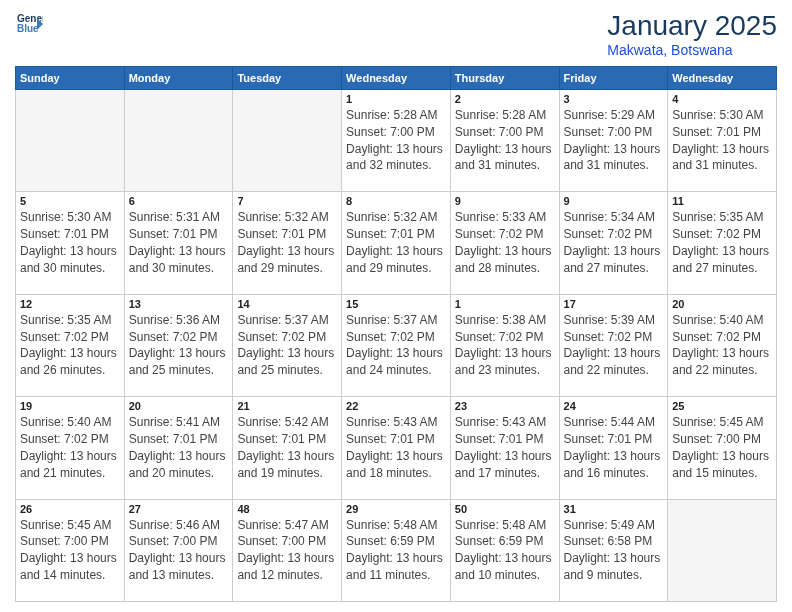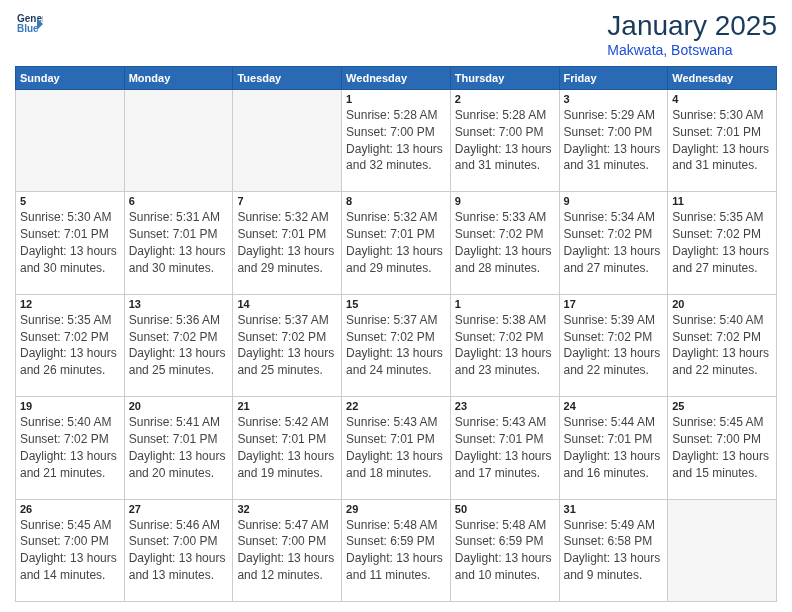--- a/index.html
+++ b/index.html
@@ -230,21 +230,21 @@
         <tr>
           <td>
             <div class="day-number">26</div>
             <div class="day-info">Sunrise: 5:45 AM<br>Sunset: 7:00 PM<br>Daylight: 13 hours<br>and 14 minutes.</div>
           </td>
           <td>
             <div class="day-number">27</div>
             <div class="day-info">Sunrise: 5:46 AM<br>Sunset: 7:00 PM<br>Daylight: 13 hours<br>and 13 minutes.</div>
           </td>
           <td>
-            <div class="day-number">32</div>
+            <div class="day-number">48</div>
             <div class="day-info">Sunrise: 5:47 AM<br>Sunset: 7:00 PM<br>Daylight: 13 hours<br>and 12 minutes.</div>
           </td>
           <td>
             <div class="day-number">29</div>
             <div class="day-info">Sunrise: 5:48 AM<br>Sunset: 6:59 PM<br>Daylight: 13 hours<br>and 11 minutes.</div>
           </td>
           <td>
             <div class="day-number">50</div>
             <div class="day-info">Sunrise: 5:48 AM<br>Sunset: 6:59 PM<br>Daylight: 13 hours<br>and 10 minutes.</div>
           </td>

